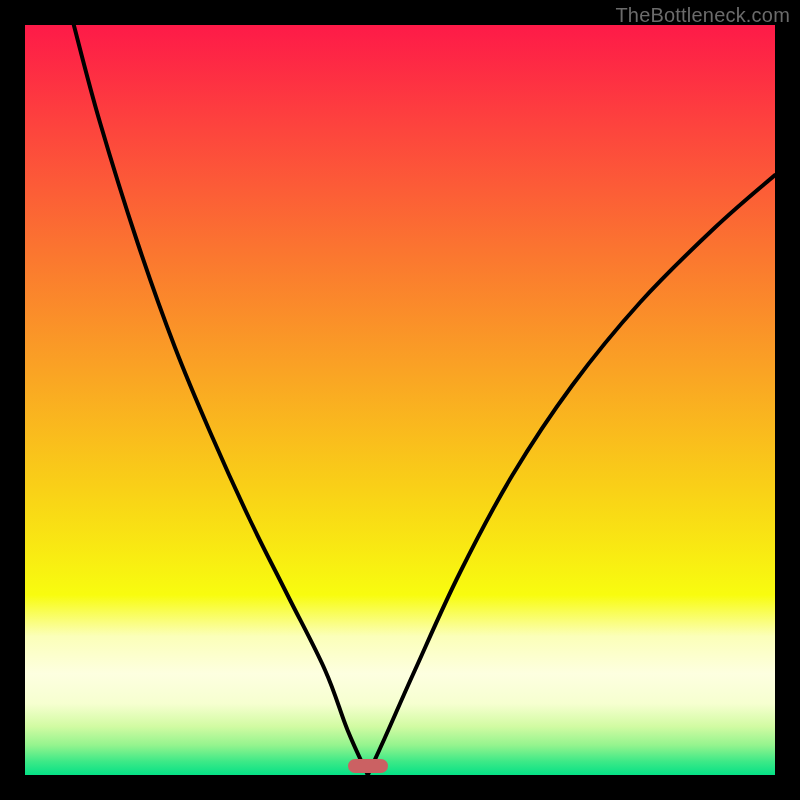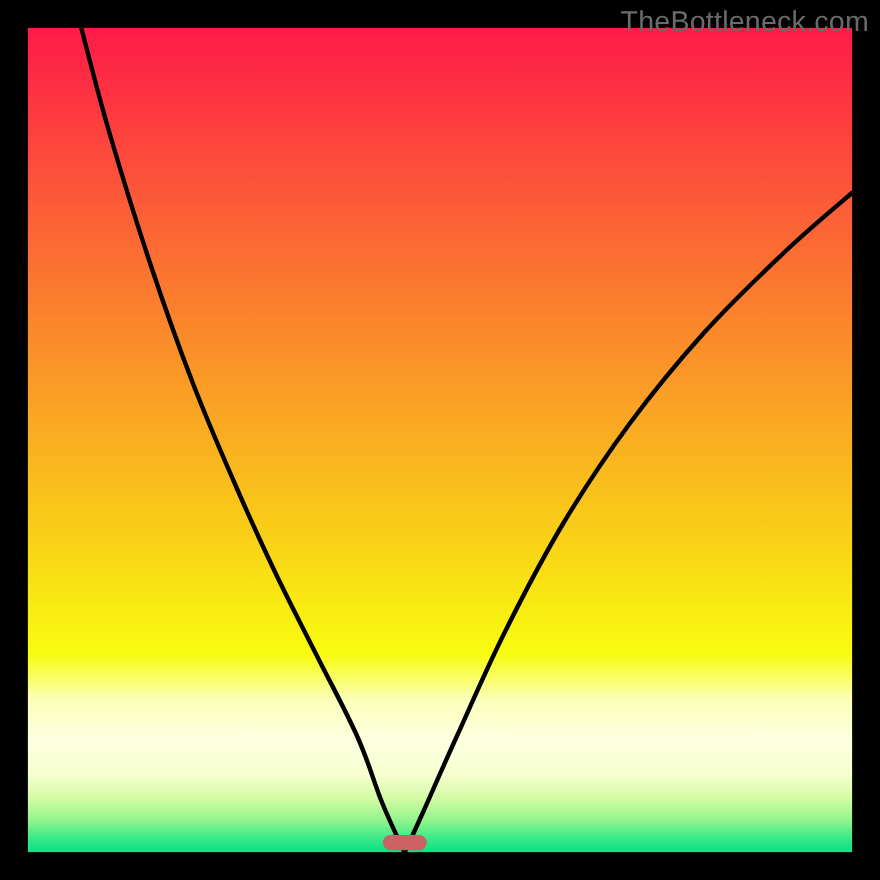--- a/index.html
+++ b/index.html
@@ -40,21 +40,21 @@
     top: 0;
     width: 750px;
     height: 750px;
     overflow: visible;
   }
   .watermark {
     position: absolute;
     top: 4px;
     right: 10px;
     color: #6b6b6b;
-    font-size: 26px;
+    font-size: 20px;
     font-weight: 500;
     letter-spacing: 0.2px;
   }
   .optimal-marker {
     position: absolute;
     background: #cb6163;
     border-radius: 7px;
   }
 </style>
 </head>

